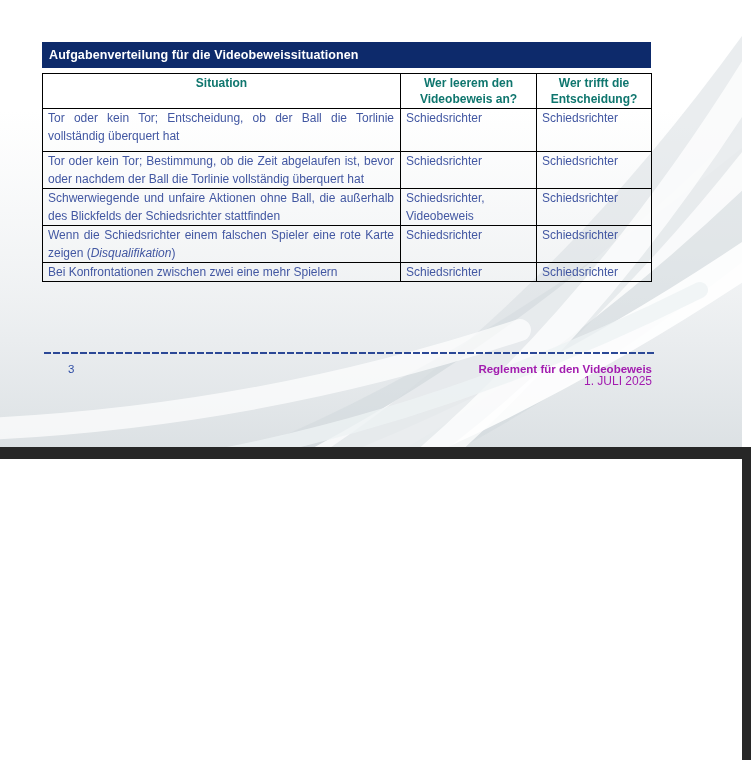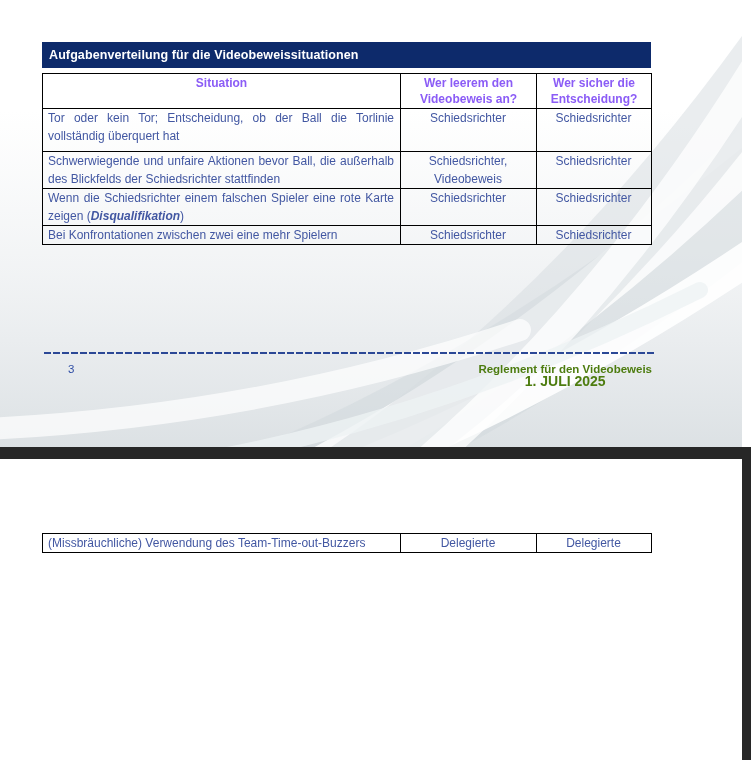--- a/index.html
+++ b/index.html
@@ -23,41 +23,41 @@
     border-collapse:collapse;table-layout:fixed;
     font-size:12px;line-height:18px;color:#4257a2;
   }
   #table1{top:73px;}
   #table2{top:74px;}
   .doc-table col.c1{width:358px;}
   .doc-table col.c2{width:136px;}
   .doc-table col.c3{width:115px;}
   .doc-table th,.doc-table td{border:1.5px solid #000;vertical-align:top;}
   .doc-table th{
-    color:#8b5cf6;font-weight:bold;font-size:12px;line-height:16px;
+    color:#0f766e;font-weight:bold;font-size:12px;line-height:16px;
     padding:1px 4px;text-align:center;
   }
   .cell{padding:0 6px 0 5px;}
   .situation{text-align:justify;}
-  .center{text-align:center;}
+  .center{}
   #table1 tr.row-0 td{height:42px;}
 
   .footer-line{
     position:absolute;left:44px;top:352px;width:612px;height:1.5px;
     background:repeating-linear-gradient(90deg,#2b4896 0 7px,rgba(0,0,0,0) 7px 9px);
   }
   .footer{
     position:absolute;left:44px;top:363px;width:608px;
     display:flex;justify-content:space-between;align-items:flex-start;
   }
   .page-number{color:#2e4da5;font-size:11.5px;padding-left:24px;}
-  .footer-right{text-align:center;color:#4d7c0f;}
+  .footer-right{text-align:right;color:#a21caf;}
   .doc-title{font-weight:bold;font-size:11.5px;line-height:13px;}
-  .doc-date{font-weight:bold;font-size:14px;line-height:10px;}
-  em{font-style:italic;font-weight:bold;}
+  .doc-date{font-weight:normal;font-size:12px;line-height:10px;}
+  em{font-style:italic;}
 </style>
 </head>
 <body>
 
 <div class="page" id="page1">
 
   <svg class="watermark" viewBox="0 0 742 447" xmlns="http://www.w3.org/2000/svg" aria-hidden="true">
     <defs>
       <linearGradient id="wg" x1="0" y1="0" x2="0" y2="1">
         <stop offset="0" stop-color="#e6eaec" stop-opacity="0"></stop>
@@ -84,31 +84,36 @@
   <table class="doc-table" id="table1">
     <colgroup>
         <col class="c1">
         <col class="c2">
         <col class="c3">
       </colgroup>
     <thead>
       <tr>
         <th>Situation</th>
         <th>Wer leerem den Videobeweis an?</th>
-        <th>Wer sicher die Entscheidung?</th>
+        <th>Wer trifft die Entscheidung?</th>
       </tr>
     </thead>
     <tbody id="tbody1">
         <tr class="row-0">
           <td class="cell situation"><span>Tor oder kein Tor; Entscheidung, ob der Ball die Torlinie vollständig überquert hat</span></td>
           <td class="cell center">Schiedsrichter</td>
           <td class="cell center">Schiedsrichter</td>
         </tr>
+        <tr class="row-1">
+          <td class="cell situation"><span>Tor oder kein Tor; Bestimmung, ob die Zeit abgelaufen ist, bevor oder nachdem der Ball die Torlinie vollständig überquert hat</span></td>
+          <td class="cell center">Schiedsrichter</td>
+          <td class="cell center">Schiedsrichter</td>
+        </tr>
         <tr class="row-2">
-          <td class="cell situation"><span>Schwerwiegende und unfaire Aktionen bevor Ball, die außerhalb des Blickfelds der Schiedsrichter stattfinden</span></td>
+          <td class="cell situation"><span>Schwerwiegende und unfaire Aktionen ohne Ball, die außerhalb des Blickfelds der Schiedsrichter stattfinden</span></td>
           <td class="cell center">Schiedsrichter, Videobeweis</td>
           <td class="cell center">Schiedsrichter</td>
         </tr>
         <tr class="row-3">
           <td class="cell situation"><span>Wenn die Schiedsrichter einem falschen Spieler eine rote Karte zeigen (</span><em>Disqualifikation</em><span>)</span></td>
           <td class="cell center">Schiedsrichter</td>
           <td class="cell center">Schiedsrichter</td>
         </tr>
         <tr class="row-4">
           <td class="cell situation"><span>Bei Konfrontationen zwischen zwei eine mehr Spielern</span></td>
@@ -129,20 +134,15 @@
 </div>
 
 <div class="page" id="page2">
   <table class="doc-table" id="table2">
     <colgroup>
         <col class="c1">
         <col class="c2">
         <col class="c3">
       </colgroup>
     <tbody id="tbody2">
-        <tr class="row-0">
-          <td class="cell situation"><span>(Missbräuchliche) Verwendung des Team-Time-out-Buzzers</span></td>
-          <td class="cell center">Delegierte</td>
-          <td class="cell center">Delegierte</td>
-        </tr>
       </tbody>
   </table>
 </div>
 
 </body></html>

